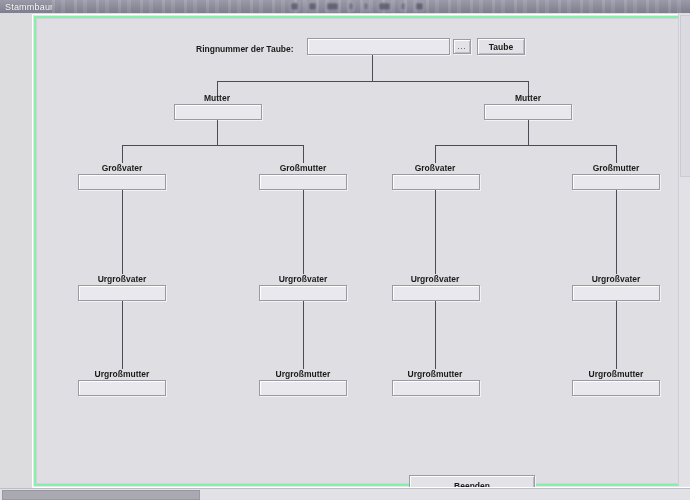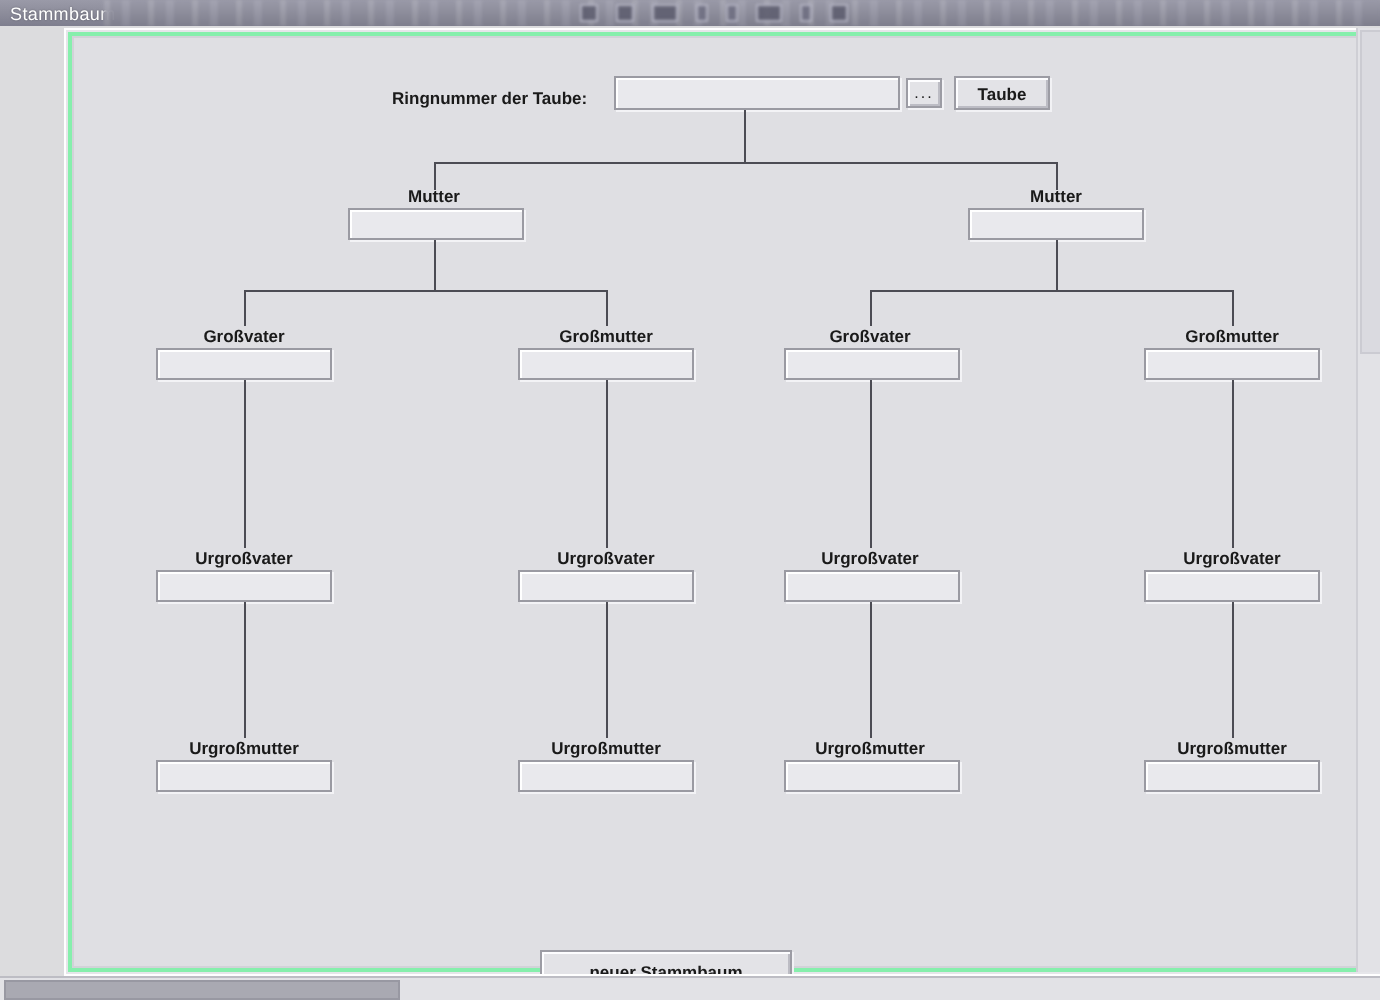--- a/index.html
+++ b/index.html
@@ -258,21 +258,21 @@
 
       <span class="lbl center" style="left:266px; top:350px;">Urgroßmutter</span>
       <input class="field" type="text" style="left: 222px; top: 361px; width: 88px; height: 16px; font-size: 9px; padding: 0px 3px;">
 
       <span class="lbl center" style="left:398px; top:350px;">Urgroßmutter</span>
       <input class="field" type="text" style="left: 355px; top: 361px; width: 88px; height: 16px; font-size: 9px; padding: 0px 3px;">
 
       <span class="lbl center" style="left:579px; top:350px;">Urgroßmutter</span>
       <input class="field" type="text" style="left: 535px; top: 361px; width: 88px; height: 16px; font-size: 9px; padding: 0px 3px;">
 
-      <div class="btn" style="left:233px; top:456px; width:126px; height:21px;">neuer Stammbaum</div>
+      <div class="btn" style="left:372px; top:456px; width:126px; height:21px;">Beenden</div>
 
     </div>
   </div>
 
   <div class="vscroll">
     <div class="vscroll-thumb"></div>
   </div>
 
   <div class="hscroll">
     <div class="hscroll-thumb"></div>

